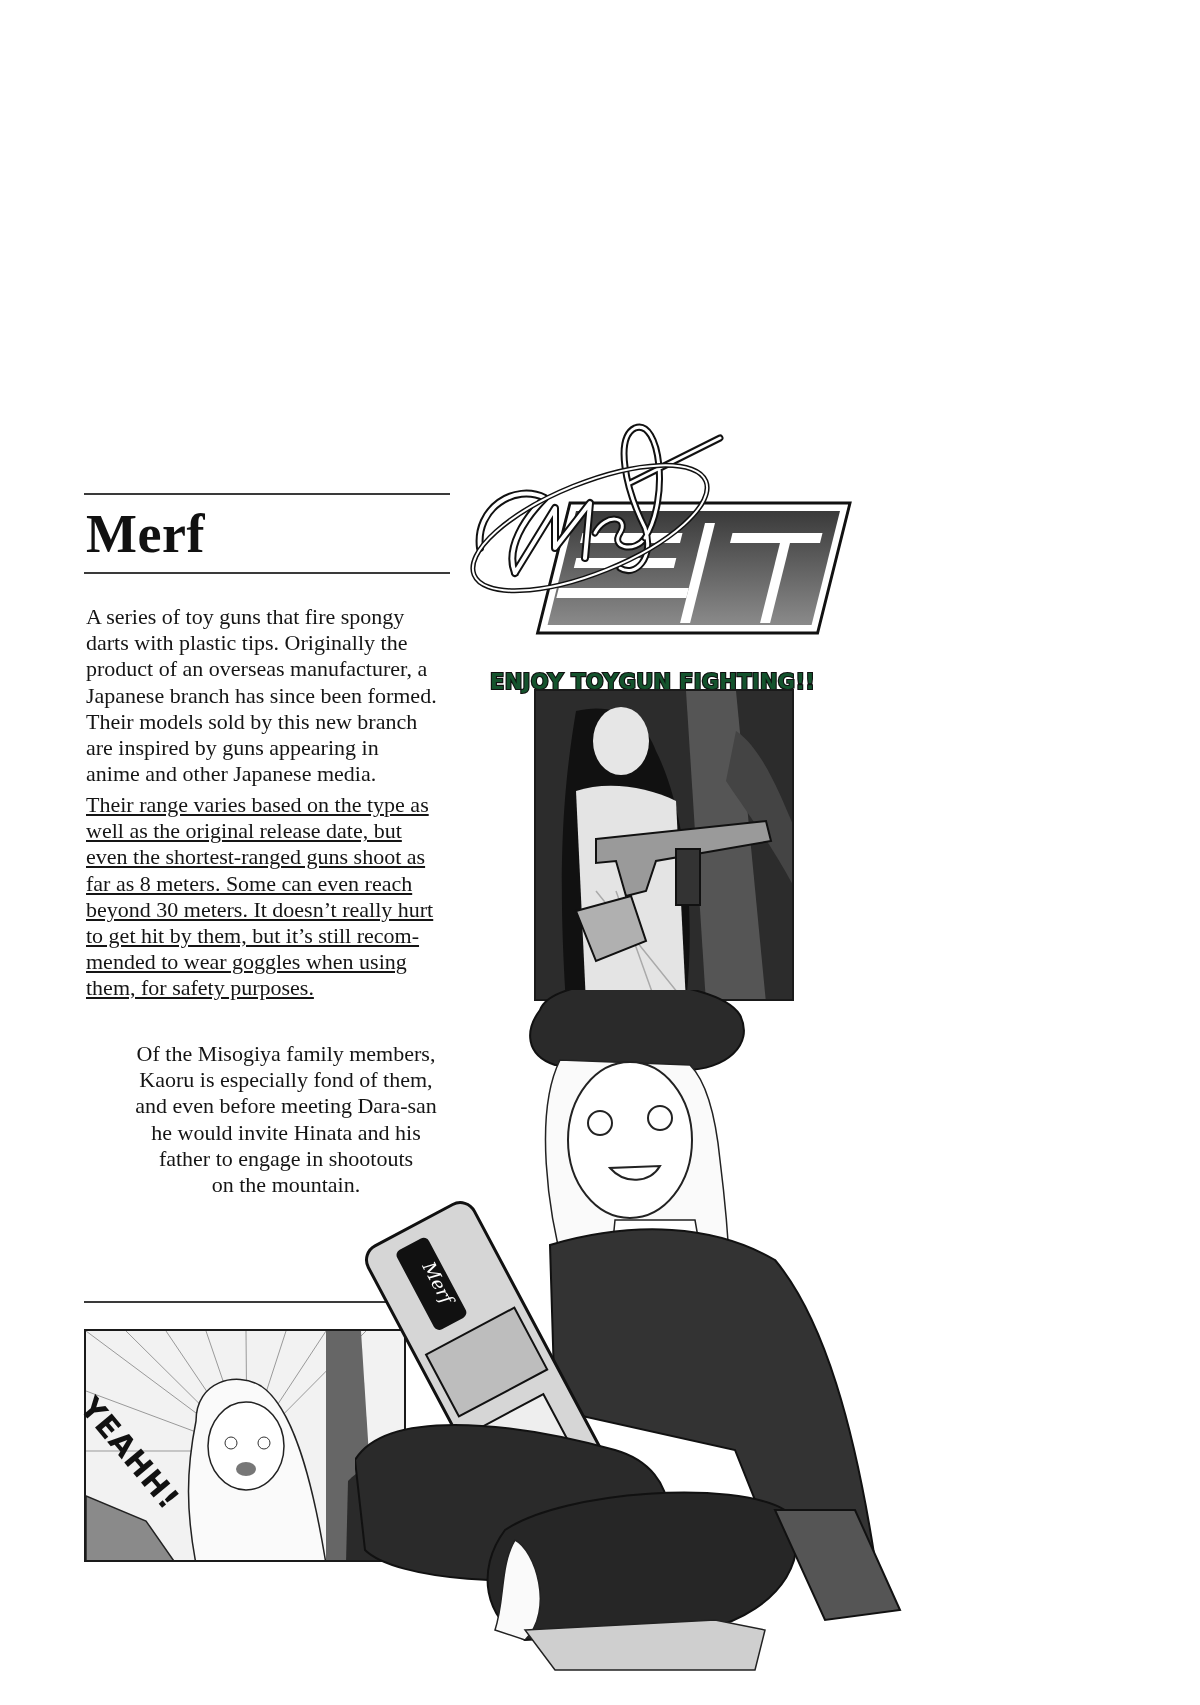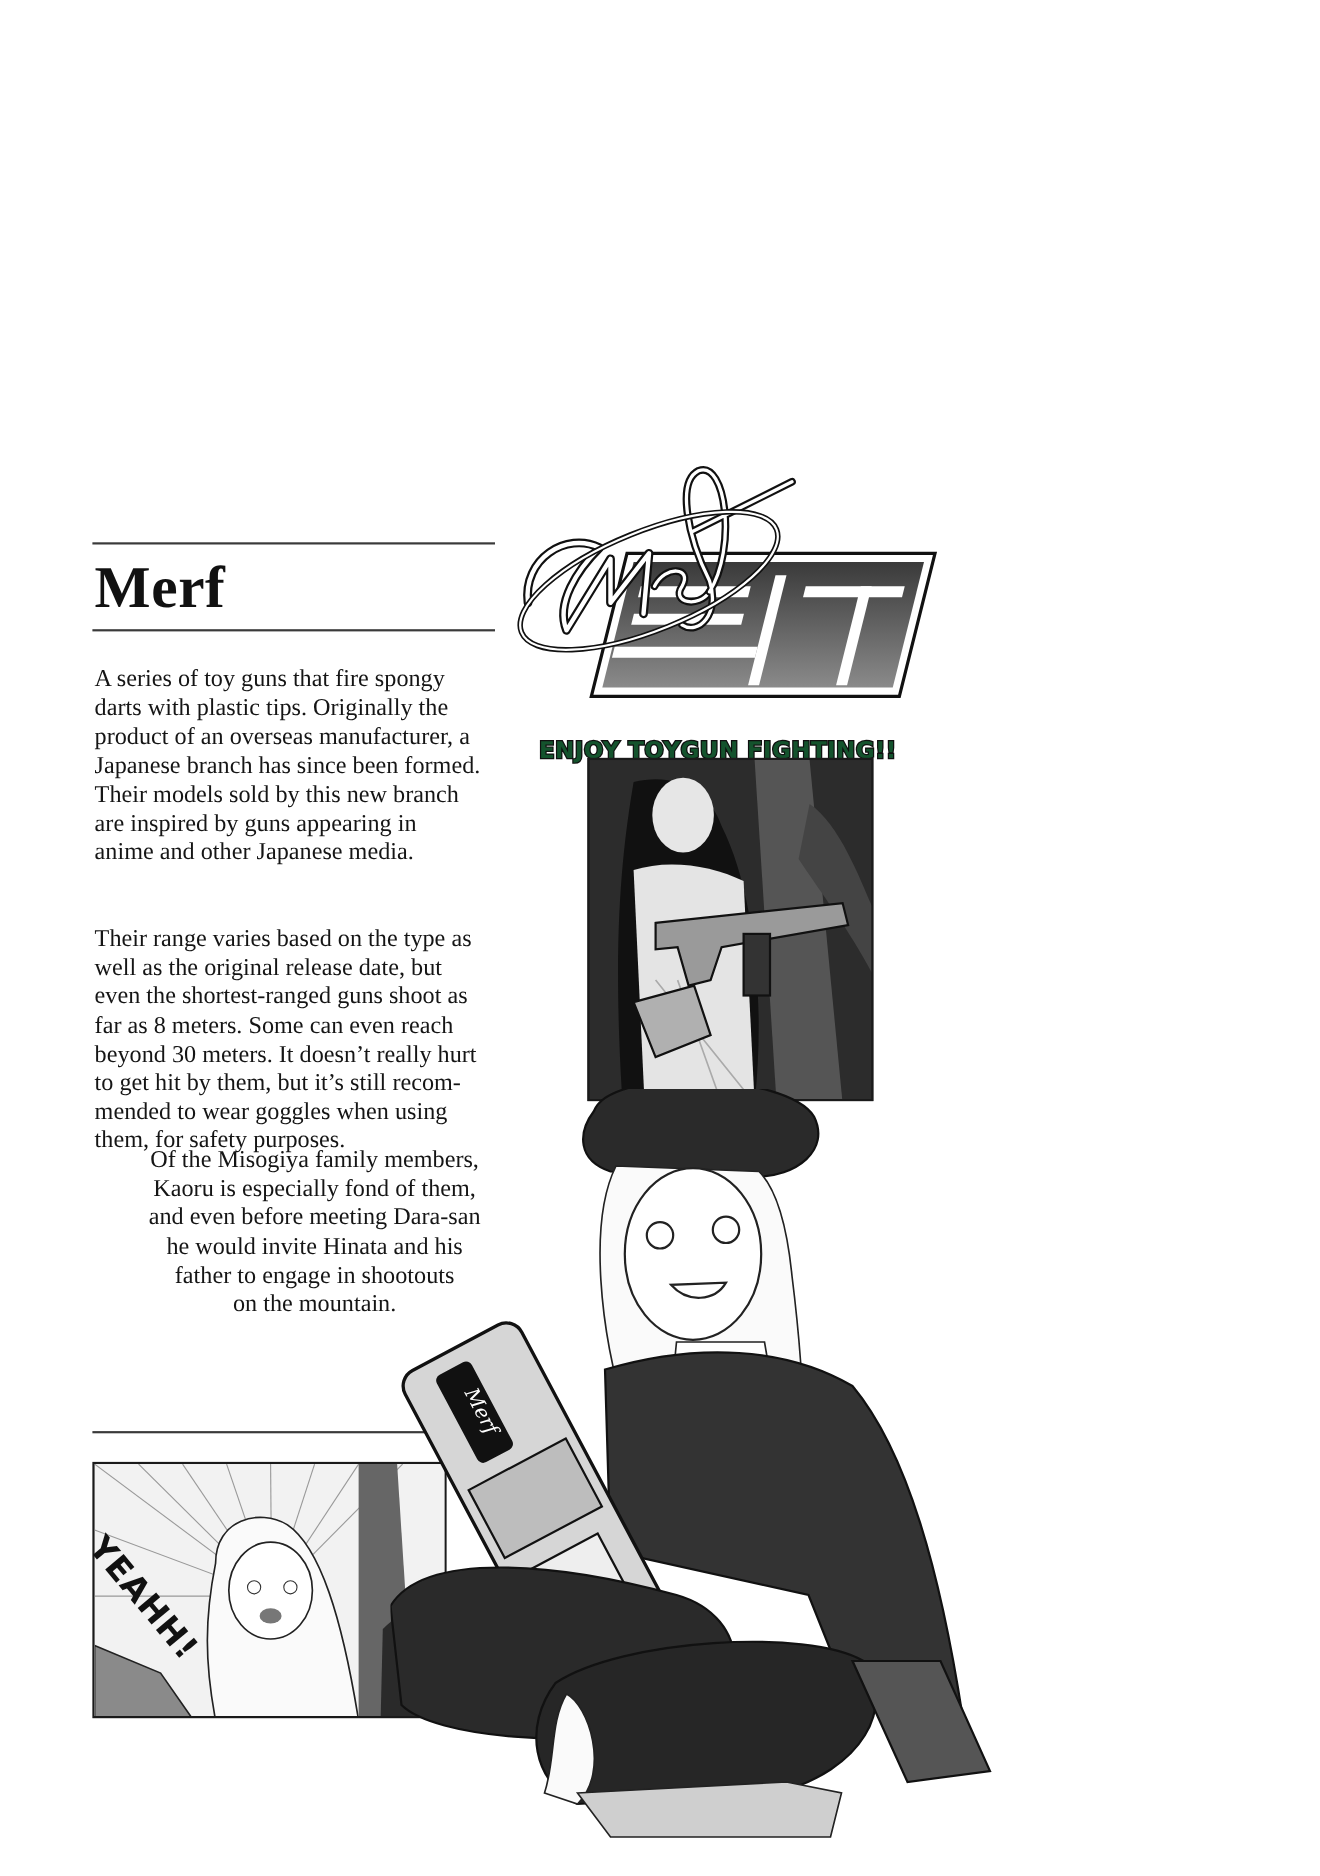--- a/index.html
+++ b/index.html
@@ -15,21 +15,21 @@
       position: absolute; left: 86px; top: 503px;
       font-size: 54px; font-weight: bold; letter-spacing: 0.5px; line-height: 62px;
     }
 
     .para {
       position: absolute; left: 86px; width: 400px;
       font-size: 22px; line-height: 26.2px; color: #151515;
     }
     .para span { display: block; white-space: nowrap; }
     #para-1 { top: 604px; }
-    #para-2 { top: 840px; }
+    #para-2 { top: 792px; text-decoration: underline; }
     #para-3 { top: 1041px; text-align: center; }
 
     
     #logo { position: absolute; left: 455px; top: 398px; width: 405px; height: 262px; }
     #logo-tagline {
       position: absolute; left: 490px; top: 634px; width: 360px;
       font-family: "DejaVu Sans", sans-serif; font-weight: bold; font-size: 21px;
       letter-spacing: 0.3px; color: #14532d;
       -webkit-text-stroke: 2.2px #111; paint-order: stroke fill;
       text-shadow: 0 0 1px #111;

